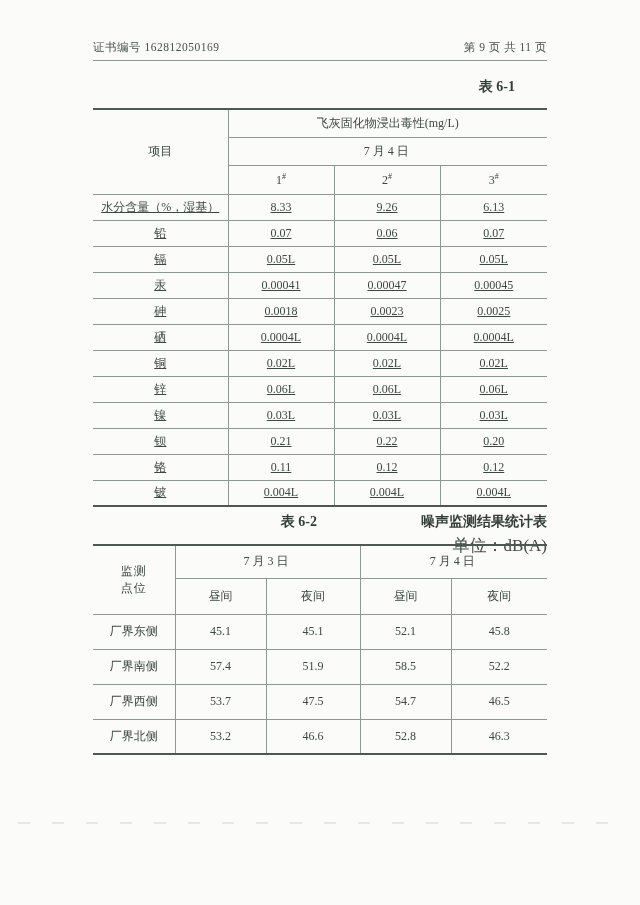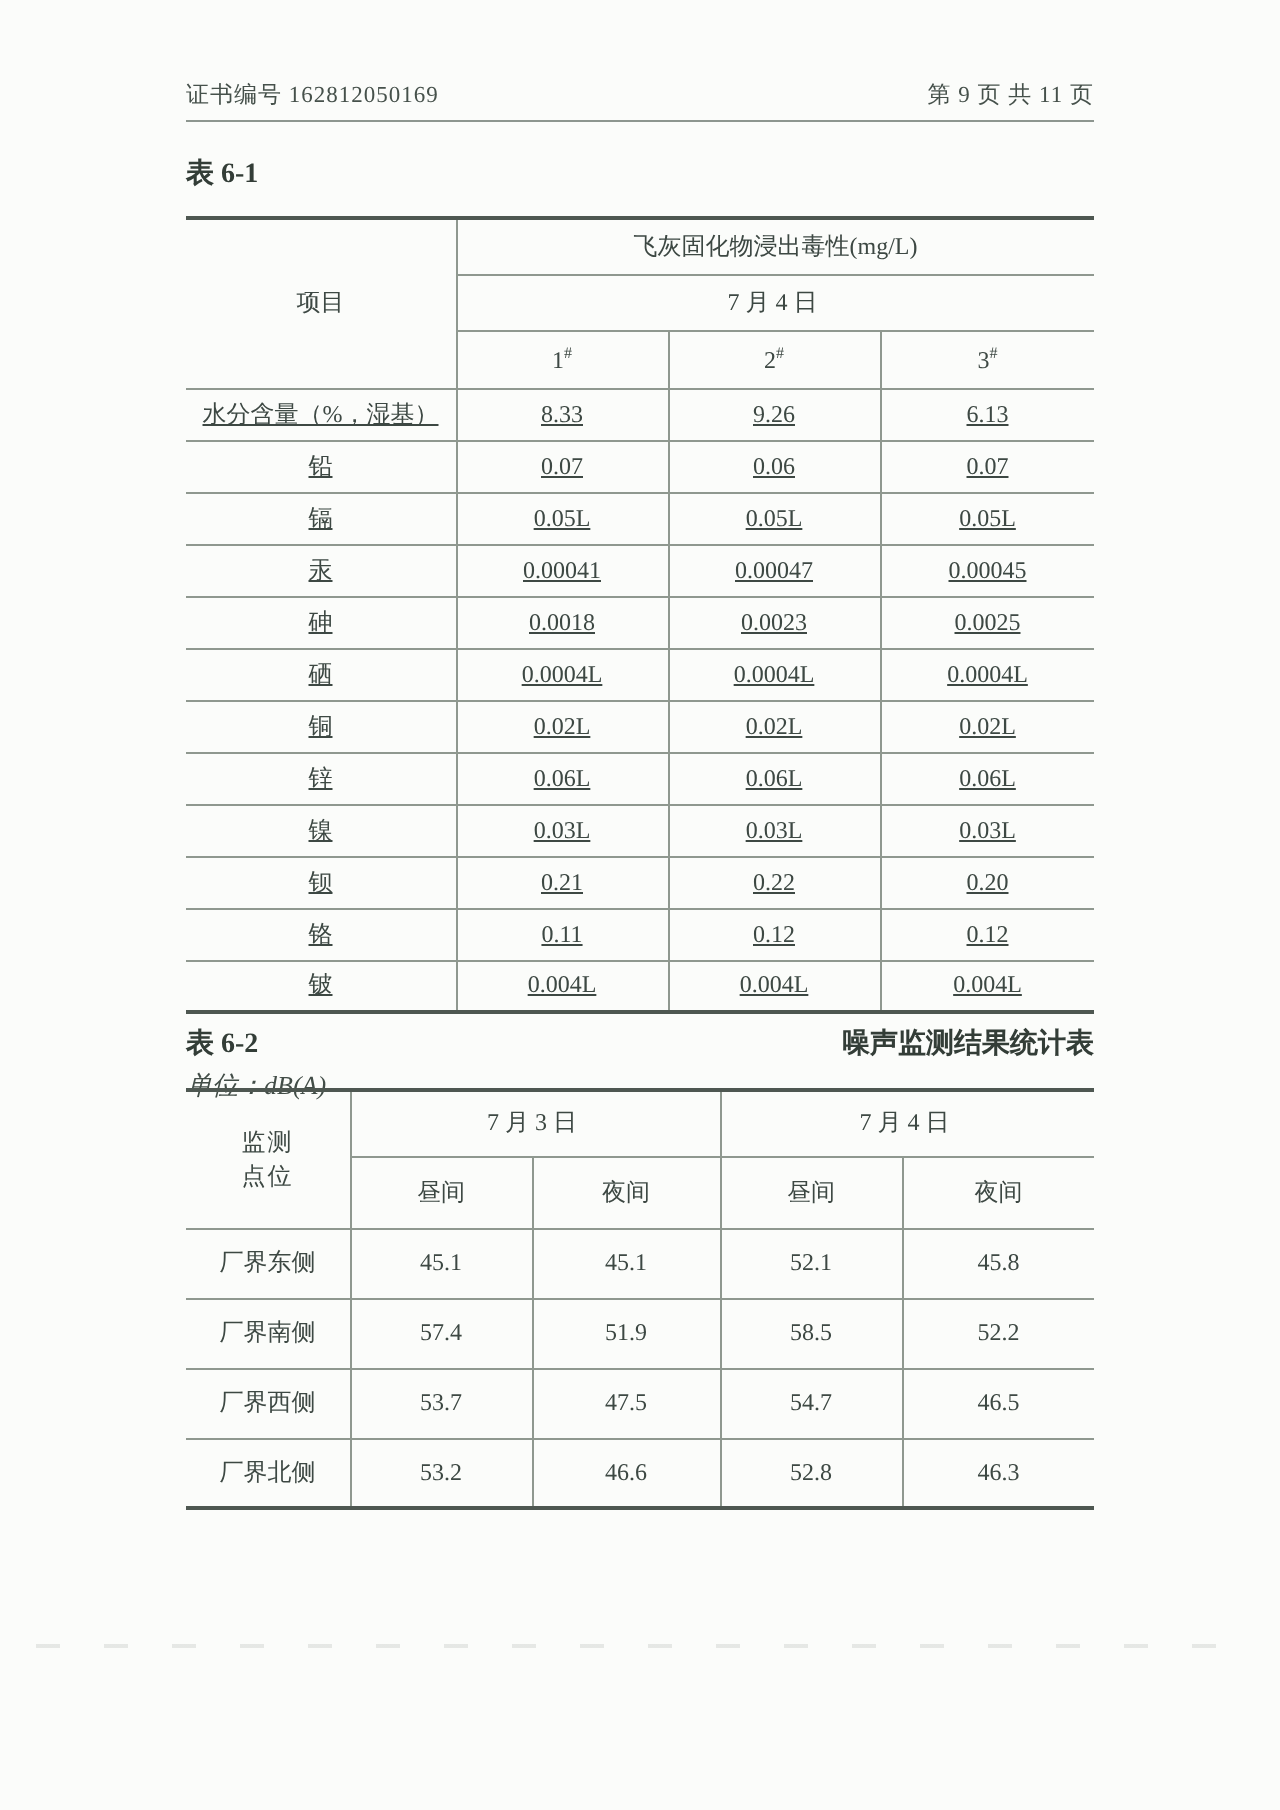--- a/index.html
+++ b/index.html
@@ -18,30 +18,30 @@
     display: flex; justify-content: space-between; align-items: flex-end;
     font-size: 11.5px; letter-spacing: 0.5px;
     padding-bottom: 5px;
     border-bottom: 1.5px solid #8d968f;
     color: #46514b;
   }
 
   
   .tbl-title {
     position: absolute; left: 93px; width: 454px;
-    display: flex; justify-content: space-between; align-items: baseline;
+    display: flex; justify-content: flex-end; align-items: baseline;
     font-weight: bold; font-size: 14px; color: #333d37;
   }
   #title1 { top: 78px; }
   #title2 { top: 513px; }
   #title1 .tag { margin-right: 32px; }
-  #title2 .tag { margin-right: 80px; }
+  #title2 .tag { margin-right: 104px; }
   .unit-note {
     position: absolute; top: 534px; left: 93px; width: 454px;
-    text-align: left; font-size: 13px; color: #424d47; font-style: italic;
+    text-align: right; font-size: 17px; color: #424d47;
   }
 
   
   table {
     position: absolute; left: 93px; width: 454px;
     border-collapse: collapse; table-layout: fixed;
     border-top: 2px solid #4e5751;
     border-bottom: 2.5px solid #4e5751;
   }
   #t1 { top: 108px; }

